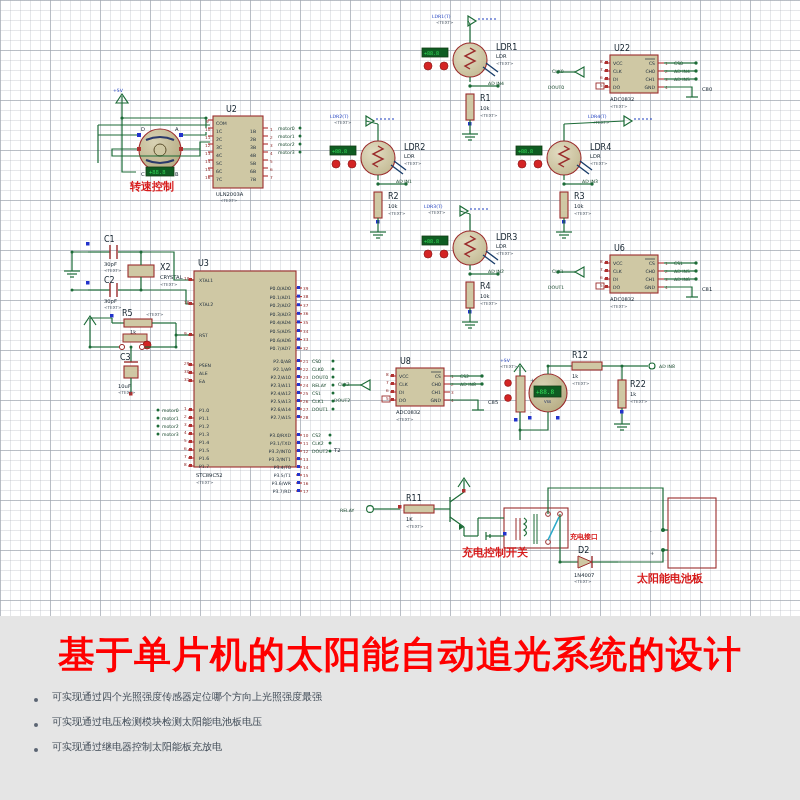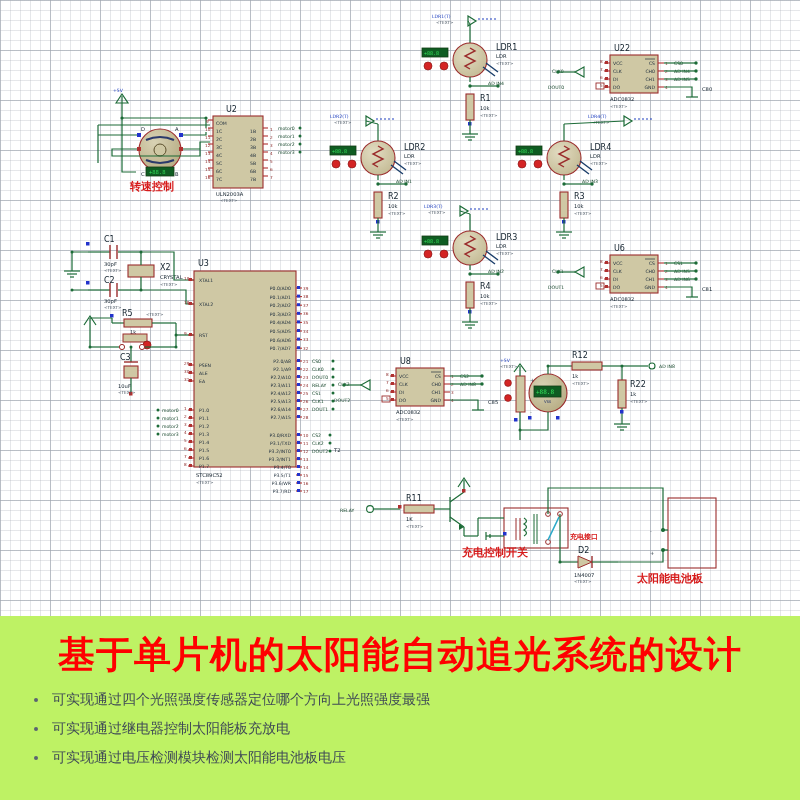--- a/index.html
+++ b/index.html
@@ -13,33 +13,33 @@
     background-color:#ffffff;
     background-image:
       linear-gradient(to right, rgba(170,175,185,.30) 1px, transparent 1px),
       linear-gradient(to bottom, rgba(170,175,185,.30) 1px, transparent 1px),
       linear-gradient(to right, rgba(140,148,160,.55) 1px, transparent 1px),
       linear-gradient(to bottom, rgba(140,148,160,.55) 1px, transparent 1px);
     background-size:10px 10px,10px 10px,50px 50px,50px 50px;
   }
   #schematic svg{position:absolute;left:0;top:0;}
   .caption-area{
-    position:absolute;left:0;top:616px;width:800px;height:184px;background:#bef264;
+    position:absolute;left:0;top:616px;width:800px;height:184px;background:#e5e5e5;
   }
   .main-title{
     margin:0;padding-top:14px;text-align:center;
     color:#FF0000;font-weight:bold;font-size:37px;letter-spacing:1px;
     font-family:"DejaVu Sans","Liberation Sans",sans-serif;
     white-space:nowrap;
   }
   ul.bullets{
     margin:12px 0 0 0;padding:0 0 0 34px;list-style:none;
   }
   ul.bullets li{
-    position:relative;color:#3f4a56;font-size:14px;line-height:1.0;
+    position:relative;color:#3f4a56;font-size:10px;line-height:1.0;
     margin-bottom:15px;padding-left:18px;white-space:nowrap;
     font-family:"DejaVu Sans","Liberation Sans",sans-serif;
   }
   ul.bullets li:before{
     content:"";position:absolute;left:0;top:6px;
     width:4px;height:4px;border-radius:50%;background:#5a6472;
   }
 </style>
 </head>
 <body>
@@ -887,16 +887,16 @@
       <circle class="dotg" cx="663" cy="530" r="1.6"></circle>
       <circle class="dotg" cx="560" cy="562" r="1.6"></circle>
     </g>
   </svg>
 </div>
 
 <div class="caption-area">
   <h1 class="main-title">基于单片机的太阳能自动追光系统的设计</h1>
   <ul class="bullets" id="bullet-list">
       <li>可实现通过四个光照强度传感器定位哪个方向上光照强度最强</li>
+      <li>可实现通过电压检测模块检测太阳能电池板电压</li>
       <li>可实现通过继电器控制太阳能板充放电</li>
-      <li>可实现通过电压检测模块检测太阳能电池板电压</li>
     </ul>
 </div>
 
 </body></html>

